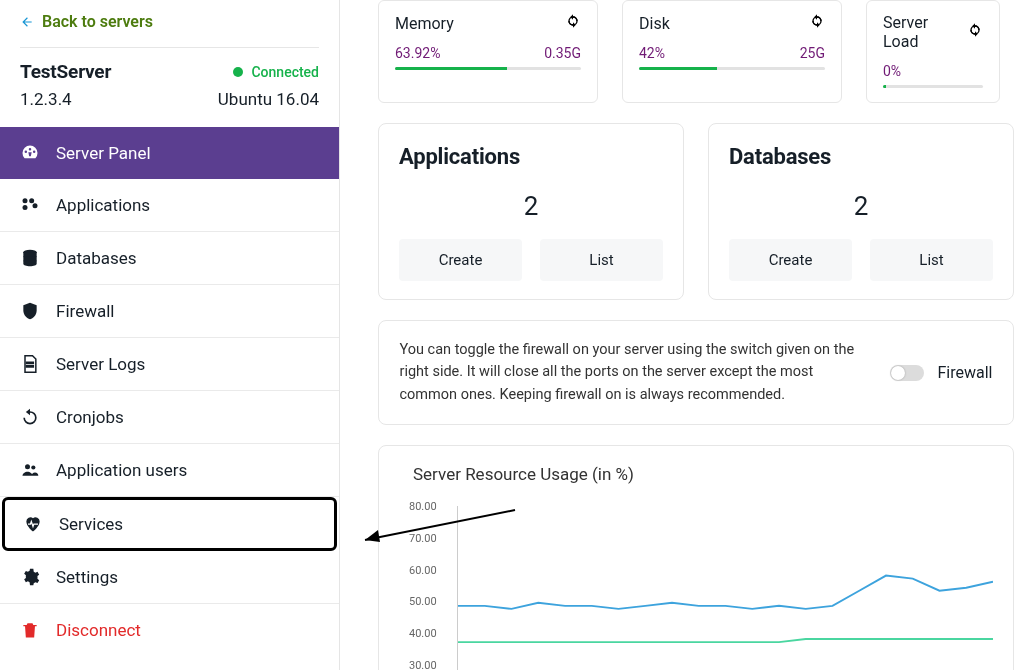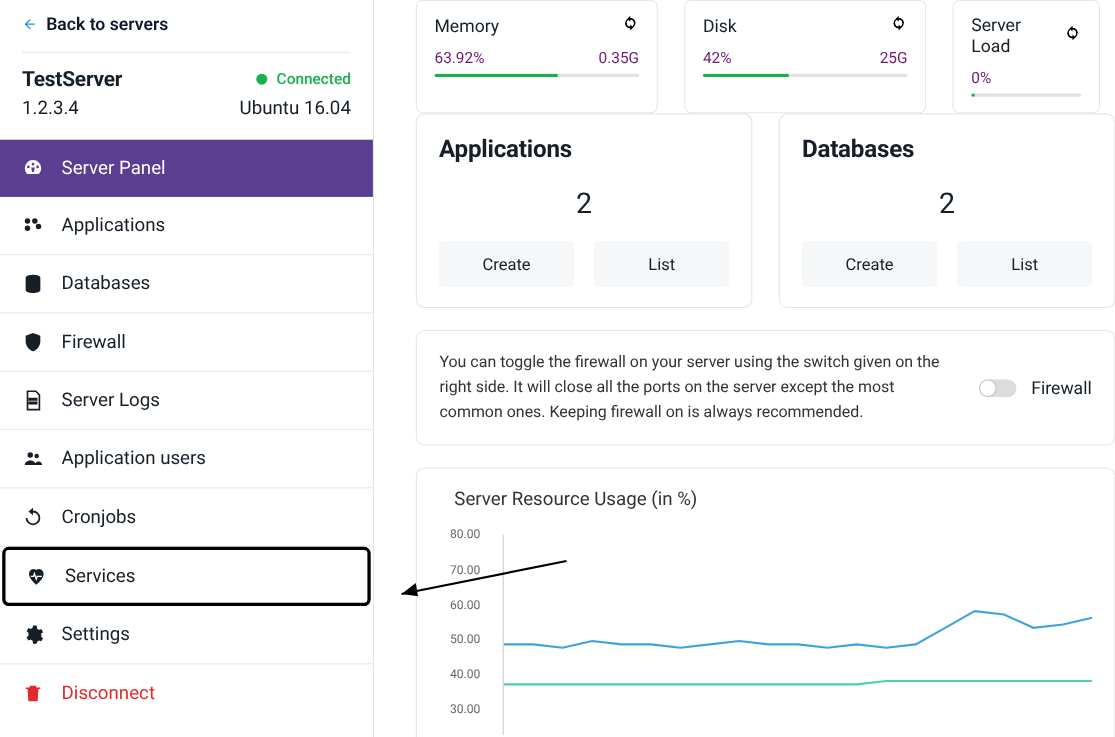--- a/index.html
+++ b/index.html
@@ -1,35 +1,35 @@
 <!DOCTYPE html>
 <html><head>
   <meta charset="utf-8">
   <style>
     * { margin:0; padding:0; box-sizing:border-box; font-family:-apple-system,BlinkMacSystemFont,"Segoe UI",Roboto,sans-serif; }
     body { background:#fff; width:1014px; height:670px; overflow:hidden; position:relative; color:#161f28; }
     .layout { display:flex; height:100%; }
     .sidebar { width:340px; border-right:1px solid #e5e5e5; display:flex; flex-direction:column; }
-    .back { display:flex; align-items:center; gap:8px; padding:12px 20px 8px; color:#0f172a; font-weight:600; font-size:16px; cursor:pointer; }
+    .back { display:flex; align-items:center; gap:8px; padding:12px 20px 8px; color:#4d7c0f; font-weight:600; font-size:16px; cursor:pointer; }
     .back svg { width:14px; height:14px; }
     .divider { height:1px; background:#e6e6e6; margin:8px 20px 12px; }
     .server-info { padding:0 20px 18px; }
     .si-row1 { display:flex; justify-content:space-between; align-items:center; margin-bottom:6px; }
     .server-name { font-size:19px; font-weight:700; letter-spacing:-0.2px; }
     .conn { display:flex; align-items:center; gap:8px; color:#16b24b; font-size:14px; font-weight:500; }
     .dot { width:10px; height:10px; border-radius:50%; background:#16b24b; }
     .si-row2 { display:flex; justify-content:space-between; font-size:17px; color:#161f28; }
     .menu { display:flex; flex-direction:column; }
     .mi { display:flex; align-items:center; gap:16px; padding:16px 20px; font-size:17px; color:#161f28; border-bottom:1px solid #eaeaea; cursor:pointer; position:relative; }
     .mi.active { background:#5b3e90; color:#fff; border-bottom:none; }
     .mi.disconnect { color:#e22a2a; border-bottom:none; }
     .mi svg, .mi .ic { width:20px; height:20px; flex:0 0 20px; fill:currentColor; color:currentColor; }
     .mi.boxed { border:3px solid #000; border-radius:6px; margin:0 2px; padding:14px 18px; }
     .main { flex:1; padding:0 0 0 38px; overflow:hidden; }
-    .stats { display:flex; gap:24px; }
+    .stats { display:flex; gap:24px; margin-bottom:20px; }
     .stat { background:#fff; border:1px solid #e6e6e6; border-radius:6px; padding:12px 16px 14px; width:220px; } .stat.w2 { width:134px; }
     .stat-head { display:flex; justify-content:space-between; align-items:center; margin-bottom:12px; }
     .stat-label { font-size:16px; color:#161f28; }
     .stat-head svg { width:16px; height:16px; cursor:pointer; }
     .stat-vals { display:flex; justify-content:space-between; font-size:14px; color:#701a75; margin-bottom:6px; }
     .bar { height:3px; background:#e2e2e2; border-radius:2px; overflow:hidden; }
     .bar-fill { height:100%; background:#16b24b; }
     .cards { display:flex; gap:24px; margin-bottom:20px; }
     .card { border:1px solid #e6e6e6; border-radius:8px; padding:20px 20px 18px; width:348px; }
     .card h3 { font-size:22px; font-weight:700; letter-spacing:-0.2px; margin-bottom:22px; }
@@ -105,31 +105,31 @@
           <span>Firewall</span>
         </div>
         <div class="mi">
           <span class="ic"><svg viewBox="0 0 24 24">
               <path d="M6 2h9l4 4v16H6zM8 10h8v1.5H8zm0 4h8v1.5H8z" fill="none" stroke="currentColor" stroke-width="1.8"></path>
             </svg></span>
           <span>Server Logs</span>
         </div>
         <div class="mi">
           <span class="ic"><svg viewBox="0 0 24 24">
+              <path d="M12 5V2L7 6l5 4V7a6 6 0 1 1-6 6H4a8 8 0 1 0 8-8z"></path>
+            </svg></span>
+          <span>Cronjobs</span>
+        </div>
+        <div class="mi">
+          <span class="ic"><svg viewBox="0 0 24 24">
               <circle cx="9" cy="8" r="3"></circle>
               <circle cx="16" cy="9" r="2.5"></circle>
               <path d="M3 19c0-3 3-5 6-5s6 2 6 5zM14 19c0-2 1.5-4 4-4s4 2 4 4z"></path>
             </svg></span>
           <span>Application users</span>
-        </div>
-        <div class="mi">
-          <span class="ic"><svg viewBox="0 0 24 24">
-              <path d="M12 5V2L7 6l5 4V7a6 6 0 1 1-6 6H4a8 8 0 1 0 8-8z"></path>
-            </svg></span>
-          <span>Cronjobs</span>
         </div>
         <div class="mi boxed">
           <span class="ic"><svg viewBox="0 0 24 24">
               <path d="M12 21s-8-6-8-12a5 5 0 0 1 8-4 5 5 0 0 1 8 4c0 6-8 12-8 12z"></path>
               <path d="M6 12h3l1-3 2 6 1-3h5" fill="none" stroke="#fff" stroke-width="1.5"></path>
             </svg></span>
           <span>Services</span>
         </div>
         <div class="mi">
           <span class="ic"><svg viewBox="0 0 24 24">

